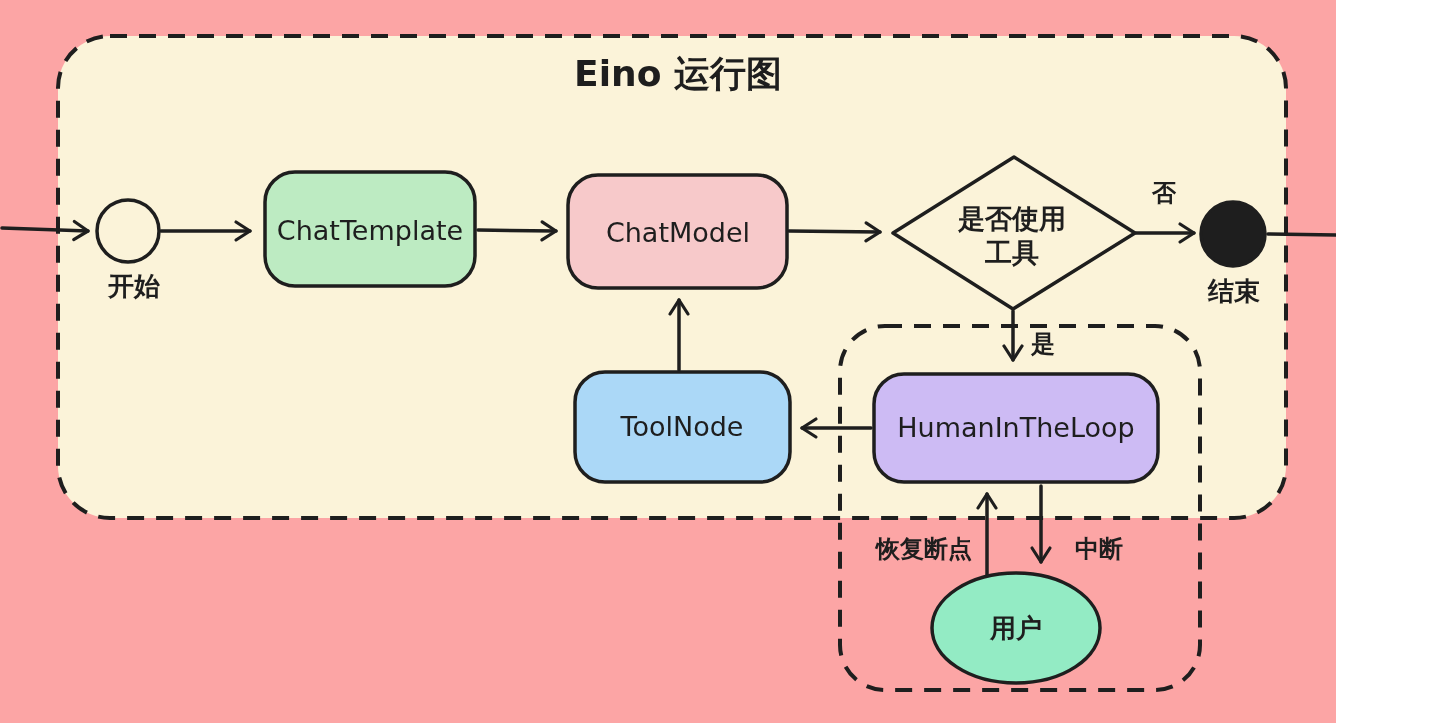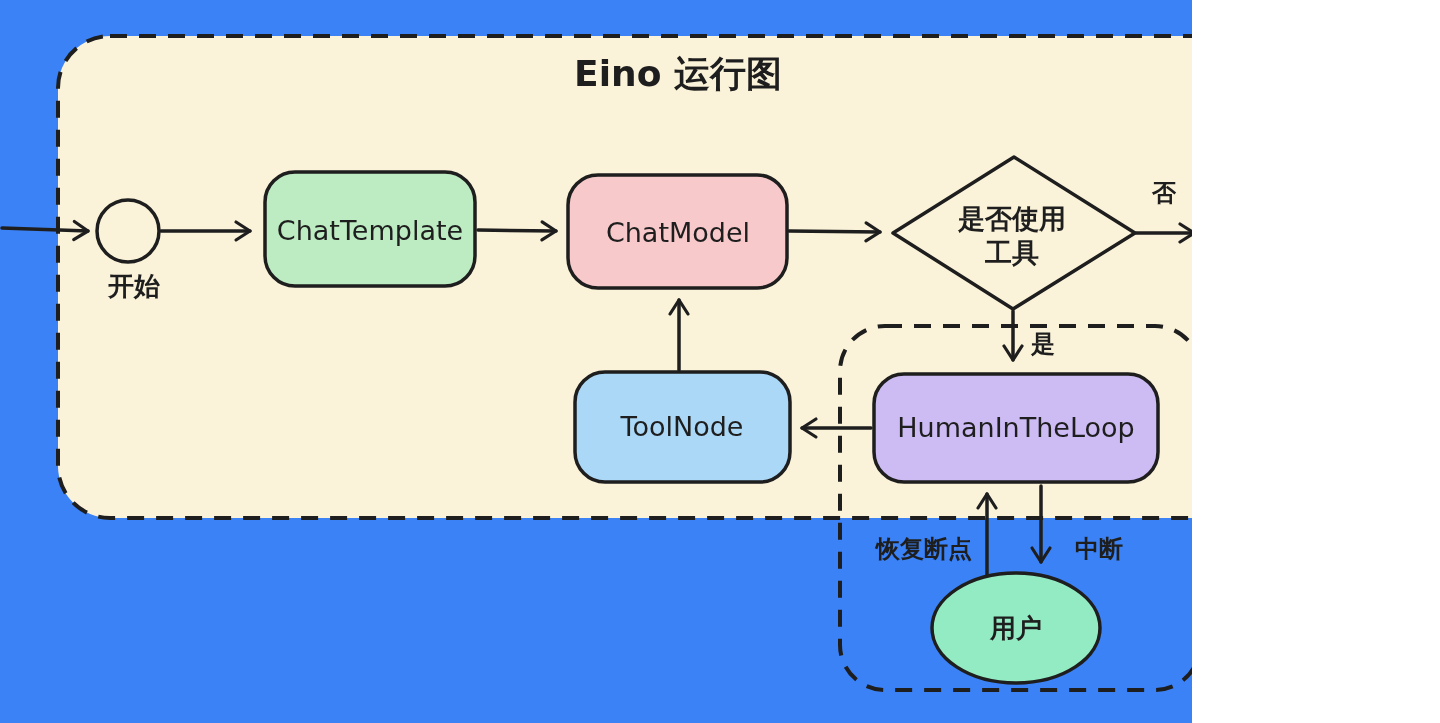--- a/index.html
+++ b/index.html
@@ -1,20 +1,20 @@
 <!DOCTYPE html>
 <html><head>
 <meta charset="utf-8">
 <style>
   html, body { margin: 0; padding: 0; background: #ffffff; }
   .canvas {
     position: relative;
-    width: 1192px;
+    width: 1336px;
     height: 723px;
-    background: #3b82f6;
+    background: #fca5a5;
     overflow: hidden;
     font-family: "DejaVu Sans", "Liberation Sans", sans-serif;
   }
   svg { display: block; }
   svg text {
     font-family: "DejaVu Sans", "Liberation Sans", sans-serif;
     fill: #1E1E1E;
   }
   marker { overflow: visible; }
   .edge {

